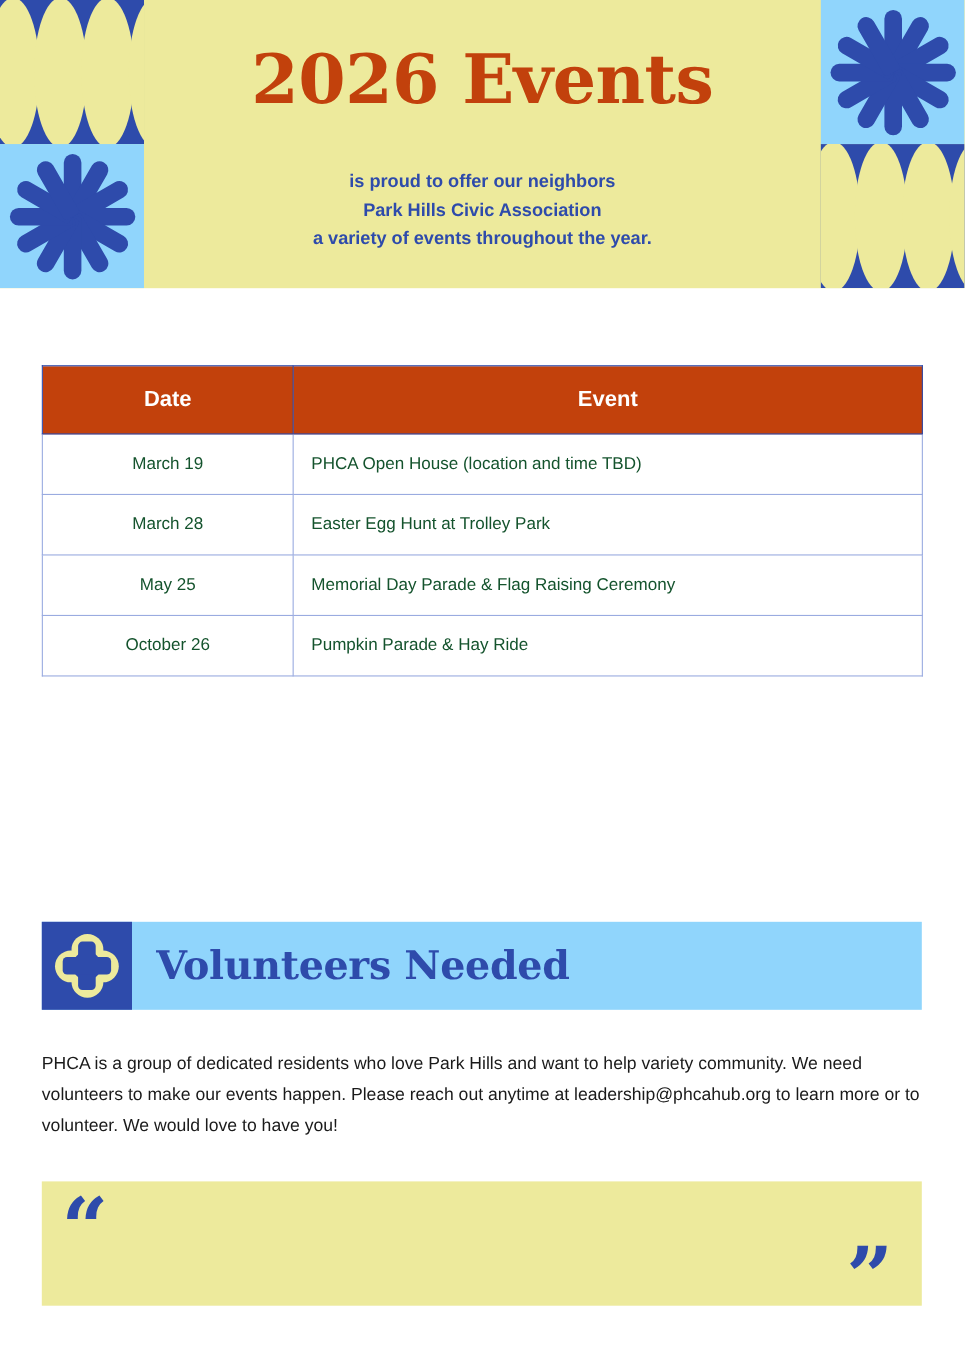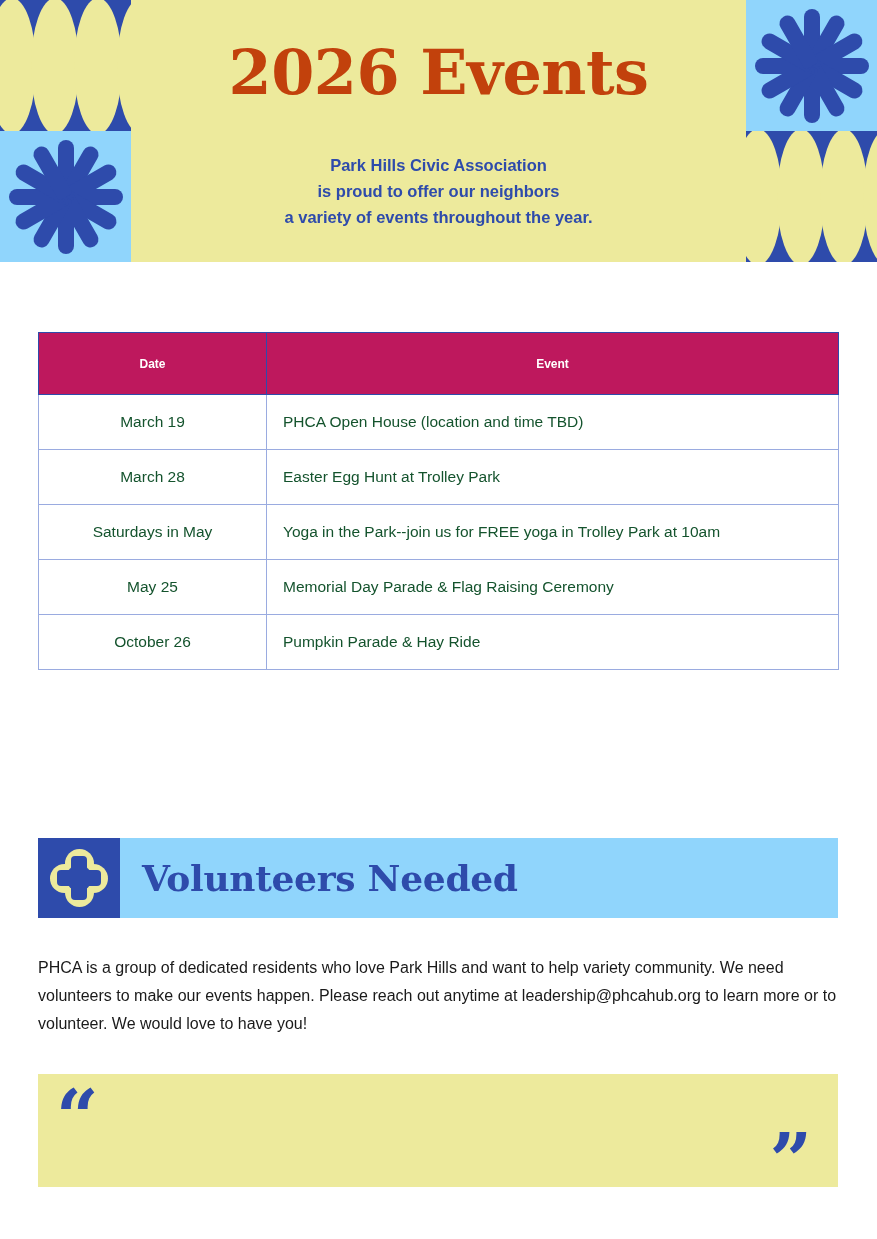--- a/index.html
+++ b/index.html
@@ -123,26 +123,26 @@
     width: 800px;
     border-collapse: collapse;
     table-layout: fixed;
   }
   .events-table th,
   .events-table td {
     border: 1px solid #9AABE0;
     padding: 0;
   }
   .events-table thead th {
-    background: #be185d;
+    background: #c2410c;
     border-color: #2E4BAB;
     color: #ffffff;
     font-family: "Liberation Sans", sans-serif;
     font-weight: 700;
-    font-size: 12px;
+    font-size: 20px;
     height: 61px;
     text-align: center;
     vertical-align: middle;
   }
   .col-date  { width: 228px; }
   .col-event { width: 572px; }
 
   .events-table tbody td {
     background: #ffffff;
     height: 54px;
@@ -303,22 +303,22 @@
           <i style="transform: rotate(270deg);"></i>
           <i style="transform: rotate(300deg);"></i>
           <i style="transform: rotate(330deg);"></i>
         </div>
     </div>
   </div>
 
   <div class="header-title">2026 Events</div>
 
   <div class="header-sub">
+    <div>is proud to offer our neighbors</div>
     <div>Park Hills Civic Association</div>
-    <div>is proud to offer our neighbors</div>
     <div>a variety of events throughout the year.</div>
   </div>
 
   <div class="pattern-col right">
     <div class="pat-cell top pat-burst">
       <div class="burst js-burst">
           <i style="transform: rotate(0deg);"></i>
           <i style="transform: rotate(30deg);"></i>
           <i style="transform: rotate(60deg);"></i>
           <i style="transform: rotate(90deg);"></i>
@@ -357,24 +357,20 @@
   <tbody>
     <tr>
       <td class="cell-date">March 19</td>
       <td class="cell-event">PHCA Open House (location and time TBD)</td>
     </tr>
     <tr>
       <td class="cell-date">March 28</td>
       <td class="cell-event">Easter Egg Hunt at Trolley Park</td>
     </tr>
     <tr>
-      <td class="cell-date">Saturdays in May</td>
-      <td class="cell-event">Yoga in the Park--join us for FREE yoga in Trolley Park at 10am</td>
-    </tr>
-    <tr>
       <td class="cell-date">May 25</td>
       <td class="cell-event">Memorial Day Parade &amp; Flag Raising Ceremony</td>
     </tr>
     <tr>
       <td class="cell-date">October 26</td>
       <td class="cell-event">Pumpkin Parade &amp; Hay Ride</td>
     </tr>
   </tbody>
 </table>
 

